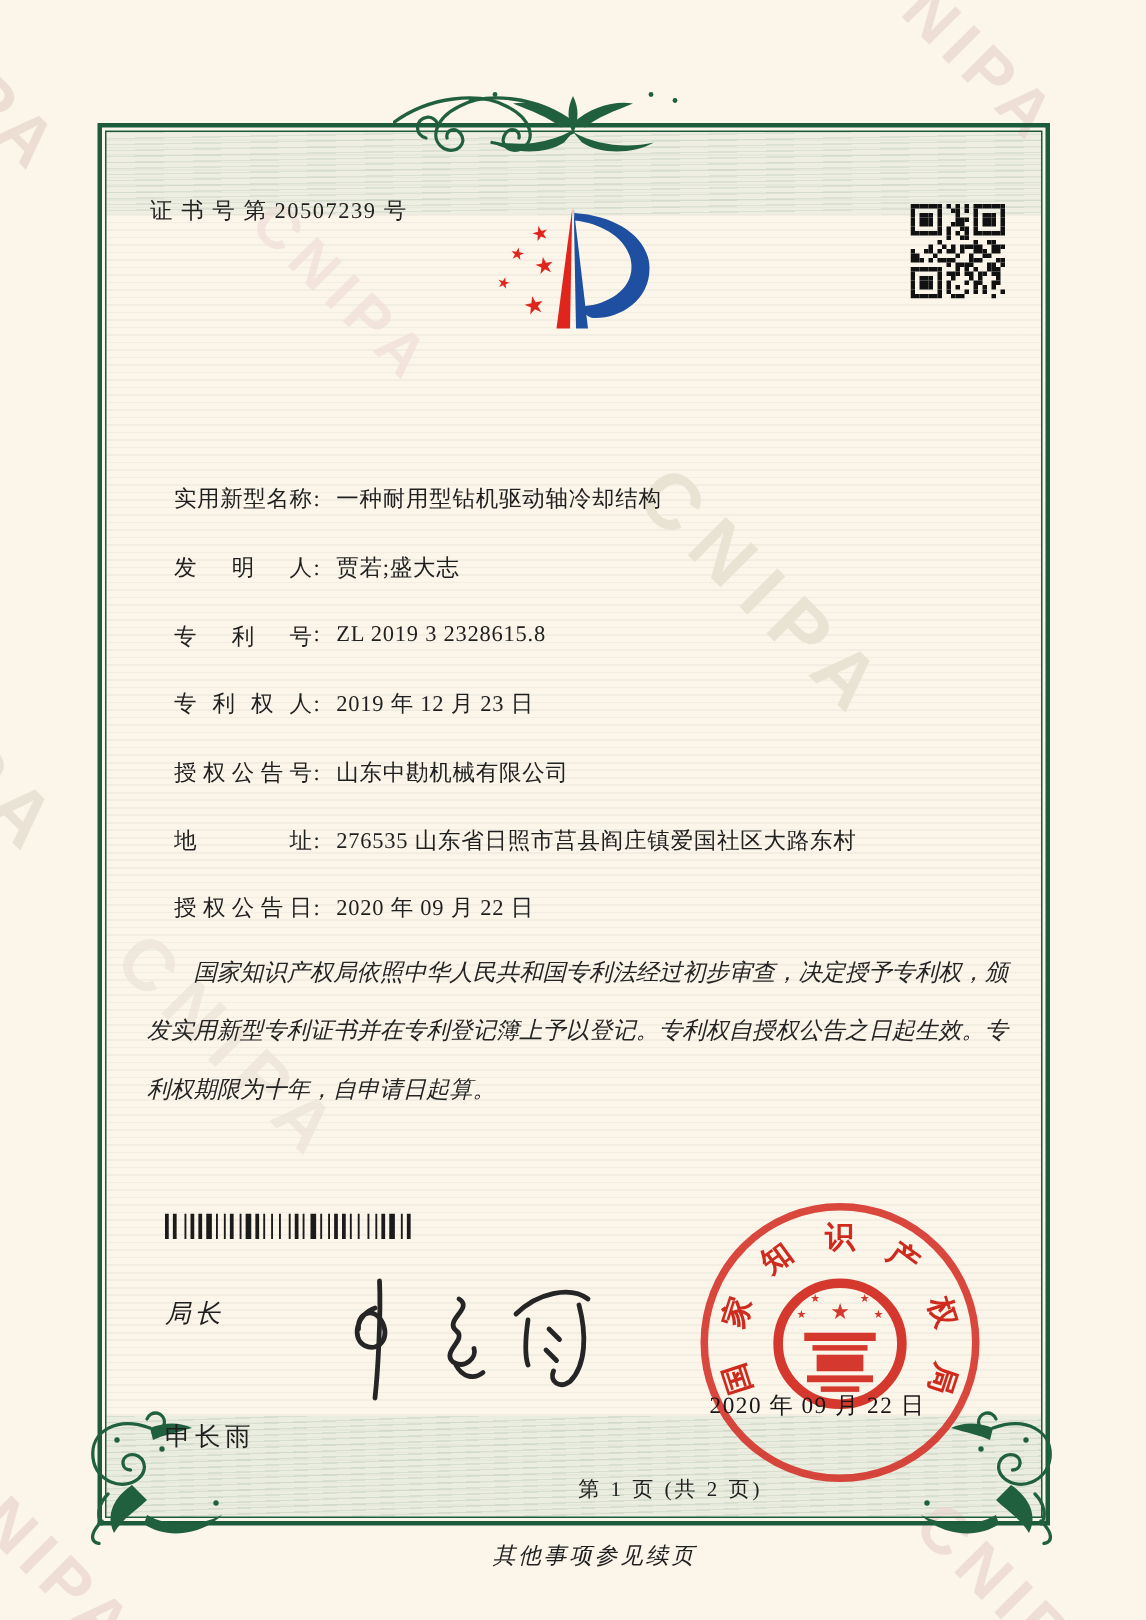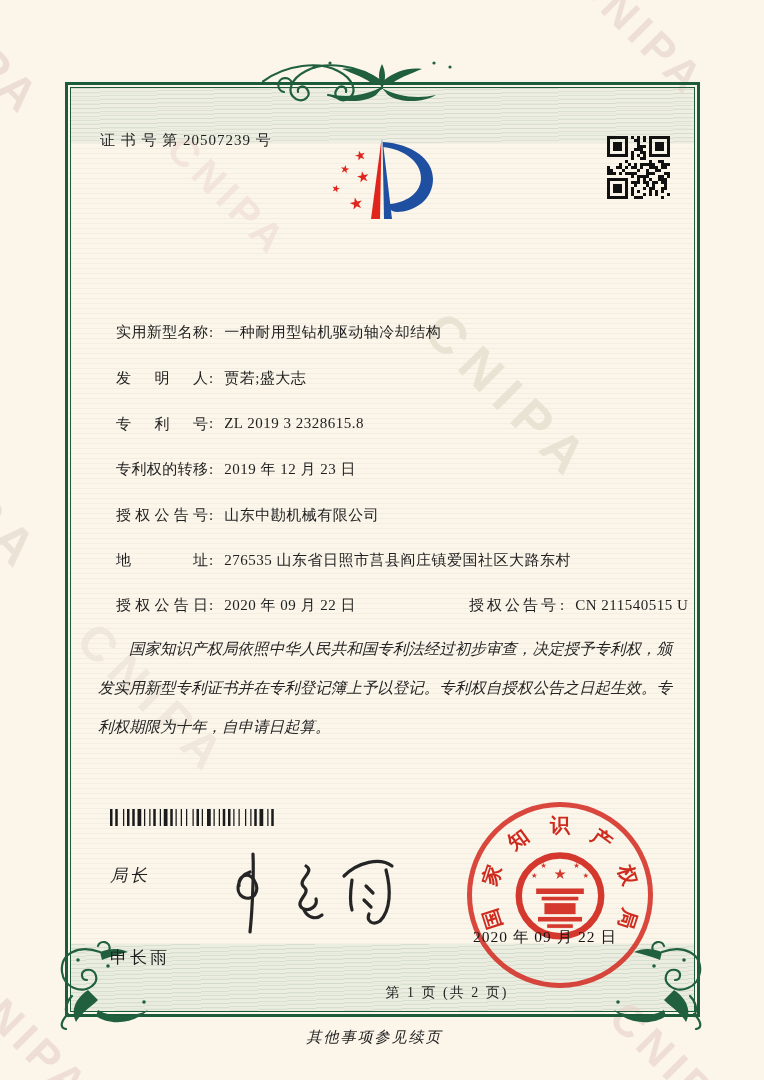--- a/index.html
+++ b/index.html
@@ -63,21 +63,21 @@
 
   .seal-ring{position:absolute;left:467px;top:802px;width:176px;height:176px;border:5px solid rgba(210,40,30,.85);
       border-radius:50%;z-index:4;}
   .seal-emblem{position:absolute;left:505px;top:848px;z-index:4;opacity:.92;}
   .seal-ch{position:absolute;z-index:4;font-size:20px;font-weight:bold;color:#cf2a1e;line-height:1;}
   .seal-date{position:absolute;left:453px;top:927px;width:184px;text-align:center;font-size:15.5px;
       letter-spacing:1px;color:#161616;z-index:5;}
 
   .pageinfo{position:absolute;left:65px;top:984px;width:764px;text-align:center;font-size:14px;
       letter-spacing:2px;z-index:5;}
-  .contnote{position:absolute;left:57px;top:1028px;width:635px;text-align:center;font-size:15px;
+  .contnote{position:absolute;left:79px;top:1028px;width:635px;text-align:center;font-size:15px;
       letter-spacing:2px;font-style:italic;z-index:3;}
 </style>
 <title>实用新型专利证书</title></head>
 <body>
 
 <div class="page">
 
   <div class="gu"></div>
   <div class="gu-top"></div>
   <div class="gu-bot"></div>
@@ -378,24 +378,24 @@
       <rect x="30" y="60" width="3" height="3" fill="#111"></rect>
       <rect x="33" y="60" width="3" height="3" fill="#111"></rect>
       <rect x="54" y="60" width="3" height="3" fill="#111"></rect>
     </svg>
 
 
   <div id="fields">
       <div class="frow" style="top: 323px;"><span class="flabel">实用新型名称</span><span class="fcolon">:</span><span class="fvalue">一种耐用型钻机驱动轴冷却结构</span></div>
       <div class="frow" style="top: 369px;"><span class="flabel">发明人</span><span class="fcolon">:</span><span class="fvalue">贾若;盛大志</span></div>
       <div class="frow" style="top: 415px;"><span class="flabel">专利号</span><span class="fcolon">:</span><span class="fvalue">ZL 2019 3 2328615.8</span></div>
-      <div class="frow" style="top: 460px;"><span class="flabel">专利权的转移</span><span class="fcolon">:</span><span class="fvalue">2019 年 12 月 23 日</span></div>
+      <div class="frow" style="top: 460px;"><span class="flabel">专利权人</span><span class="fcolon">:</span><span class="fvalue">2019 年 12 月 23 日</span></div>
       <div class="frow" style="top: 506px;"><span class="flabel">授权公告号</span><span class="fcolon">:</span><span class="fvalue">山东中勘机械有限公司</span></div>
       <div class="frow" style="top: 551px;"><span class="flabel">地址</span><span class="fcolon">:</span><span class="fvalue">276535 山东省日照市莒县阎庄镇爱国社区大路东村</span></div>
-      <div class="frow" style="top: 596px;"><span class="flabel">授权公告日</span><span class="fcolon">:</span><span class="fvalue">2020 年 09 月 22 日</span><span class="fgroup2"><span class="flabel2">授权公告号</span><span class="fcolon">:</span><span class="fvalue">CN 211540515 U</span></span></div>
+      <div class="frow" style="top: 596px;"><span class="flabel">授权公告日</span><span class="fcolon">:</span><span class="fvalue">2020 年 09 月 22 日</span></div>
     </div>
 
   <div class="bodytext">
     <p>国家知识产权局依照中华人民共和国专利法经过初步审查，决定授予专利权，颁发实用新型专利证书并在专利登记簿上予以登记。专利权自授权公告之日起生效。专利权期限为十年，自申请日起算。</p>
   </div>
 
   <svg class="barcode" id="barcode" width="192" height="18" viewBox="0 0 192 18">
       <rect x="0" y="0" width="2.5" height="17" fill="#1b1b1b"></rect>
       <rect x="5.25" y="0" width="2.5" height="17" fill="#1b1b1b"></rect>
       <rect x="13" y="0" width="1.25" height="17" fill="#1b1b1b"></rect>

